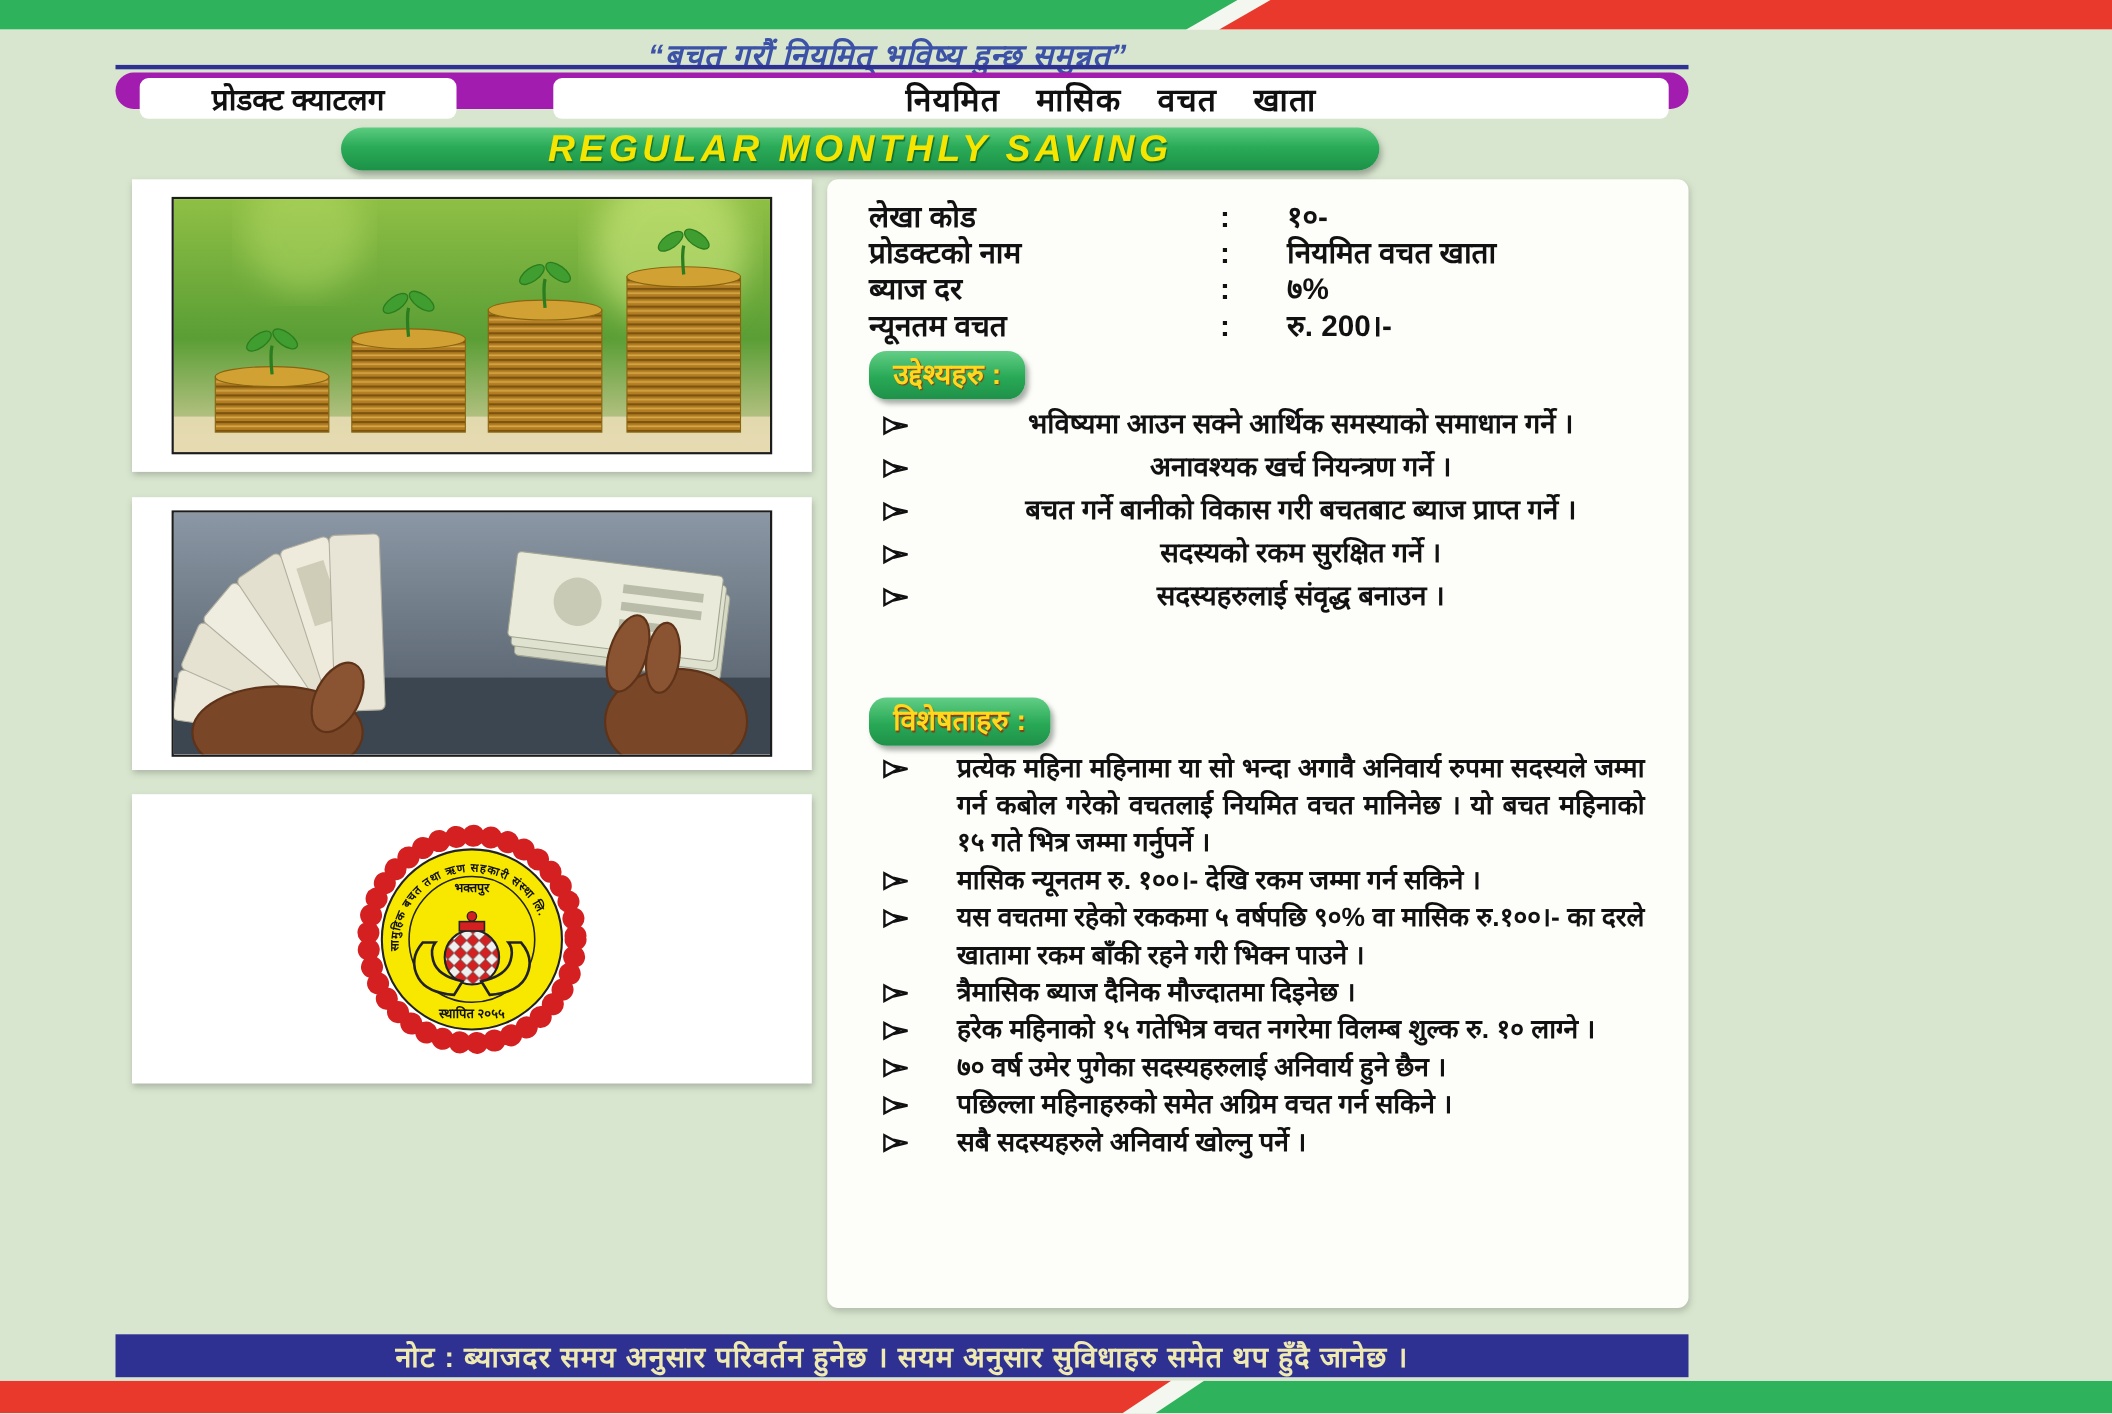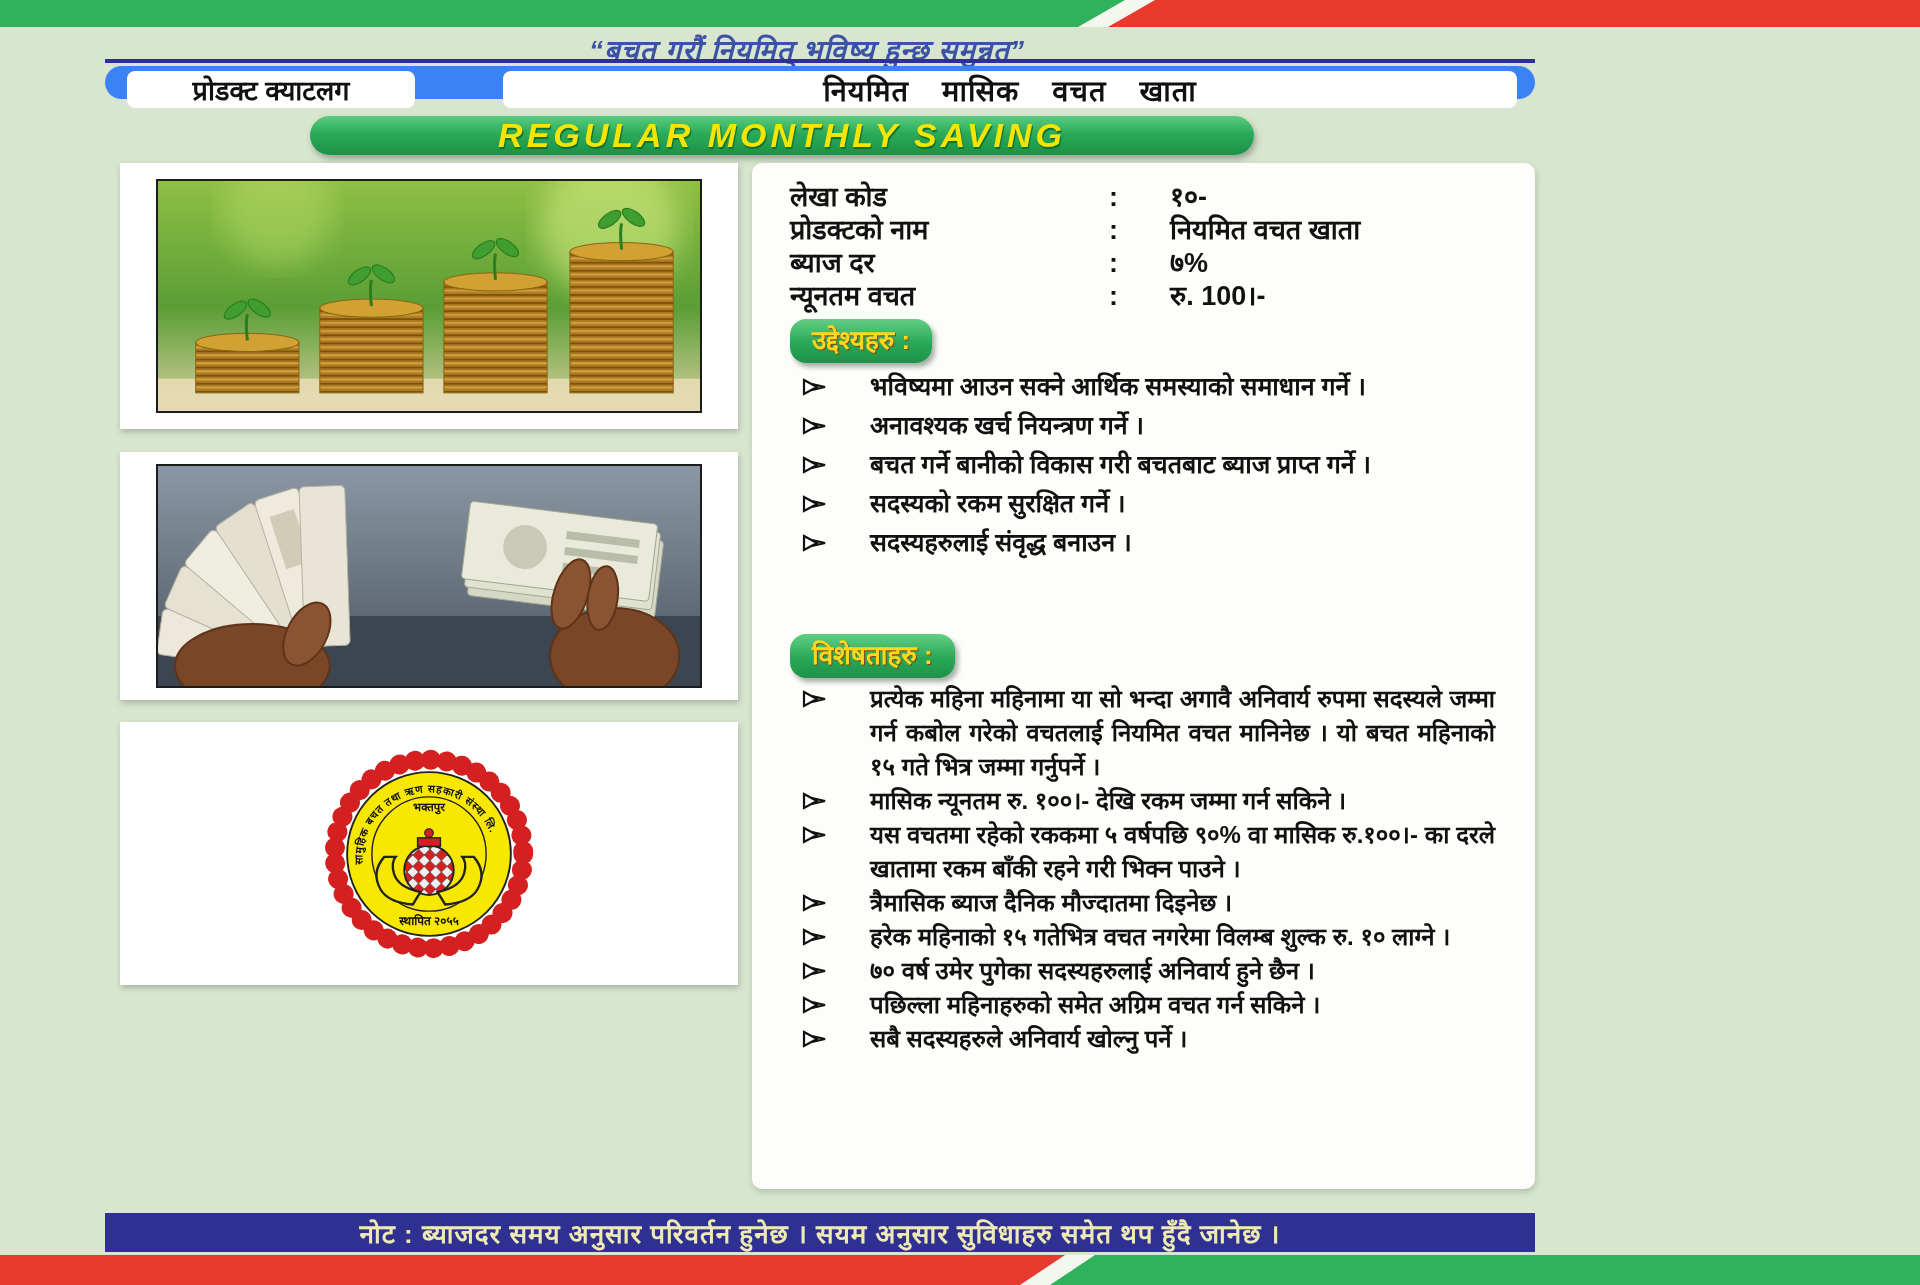--- a/index.html
+++ b/index.html
@@ -9,21 +9,21 @@
   
   .top-stripe { position:absolute; top:0; left:0; width:100%; height:27px; background:#f4f7ef; }
   .top-stripe .seg-green { position:absolute; inset:0; background:#2fb25c; clip-path:polygon(0 0,1125px 0,1078px 100%,0 100%); }
   .top-stripe .seg-red { position:absolute; inset:0; background:#e8392c; clip-path:polygon(1155px 0,100% 0,100% 100%,1108px 100%); }
 
   .quote { position:absolute; top:30px; left:92px; width:1430px; text-align:center;
            font-size:28px; font-weight:bold; font-style:italic; color:#3c52a6; letter-spacing:1px; }
   .top-rule { position:absolute; top:59px; left:105px; width:1430px; height:4px; background:#2e3192; }
 
   
-  .header-band { position:absolute; top:66px; left:105px; width:1430px; height:33px; background:#3b82f6;border-radius:17px; }
+  .header-band { position:absolute; top:66px; left:105px; width:1430px; height:33px; background:#a21caf;border-radius:17px; }
   .hbox { position:absolute; top:5px; height:37px; background:#ffffff; border-radius:8px;
           display:flex; align-items:center; justify-content:center; font-weight:bold; color:#101010; }
   .hbox.left  { left:22px;  width:288px;  font-size:27px; }
   .hbox.right { left:398px; width:1014px; font-size:29px; word-spacing:24px; letter-spacing:1px; }
 
   
   .banner { position:absolute; top:116px; left:310px; width:944px; height:39px; border-radius:20px;
             background:linear-gradient(180deg,#5bcb80 0%,#2aab58 45%,#1c9147 100%);
             display:flex; align-items:center; justify-content:center;
             font-size:34px; font-weight:900; font-style:italic; color:#f6e500; letter-spacing:4px;
@@ -47,21 +47,21 @@
   .detail-value { flex:1; }
 
   .pill { display:inline-block; padding:2px 22px 6px; border-radius:16px;
           background:linear-gradient(180deg,#63ce86,#28a956 55%,#1f9149);
           color:#ffd81d; font-size:26px; font-weight:bold;
           box-shadow:3px 4px 5px rgba(110,120,110,.6); text-shadow:1px 1px 1px #8a3b14; }
   .pill-objectives { margin-top:6px; }
   .pill-features  { margin-top:72px; }
 
   ul.bullets { list-style:none; margin-top:4px; }
-  ul.bullets li { position:relative; padding-left:80px; font-weight:600; }
+  ul.bullets li { position:relative; padding-left:80px; font-weight:600;text-align:center; }
   ul.obj-list li  { font-size:25px; line-height:39px; }
   ul.feat-list li { font-size:24px; line-height:34px; text-align:justify; }
   .arrow-icon { position:absolute; left:10px; width:28px; height:22px; }
   ul.obj-list  .arrow-icon { top:9px; }
   ul.feat-list .arrow-icon { top:6px; }
 
   
   .note-bar { position:absolute; left:105px; top:1213px; width:1430px; height:39px; background:#2e3192;
               display:flex; align-items:center; justify-content:center;
               font-size:26px; font-weight:bold; color:#efeab2; letter-spacing:1px; }
@@ -239,21 +239,21 @@
         <span class="detail-value">नियमित वचत खाता</span>
       </div>
       <div class="detail-row">
         <span class="detail-label">ब्याज दर</span>
         <span class="detail-colon">:</span>
         <span class="detail-value">७%</span>
       </div>
       <div class="detail-row">
         <span class="detail-label">न्यूनतम वचत</span>
         <span class="detail-colon">:</span>
-        <span class="detail-value">रु. 100।-</span>
+        <span class="detail-value">रु. 200।-</span>
       </div>
     </div>
 
     <div>
       <span class="pill pill-objectives">उद्देश्यहरु :</span>
     </div>
 
     <ul class="bullets obj-list">
       <li>
         <svg class="arrow-icon" viewBox="0 0 28 22">

